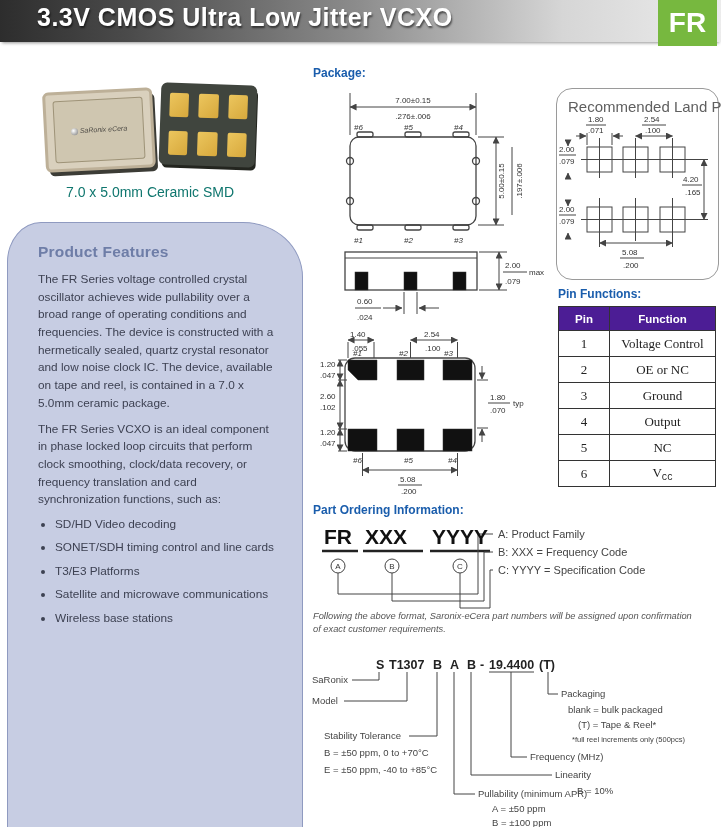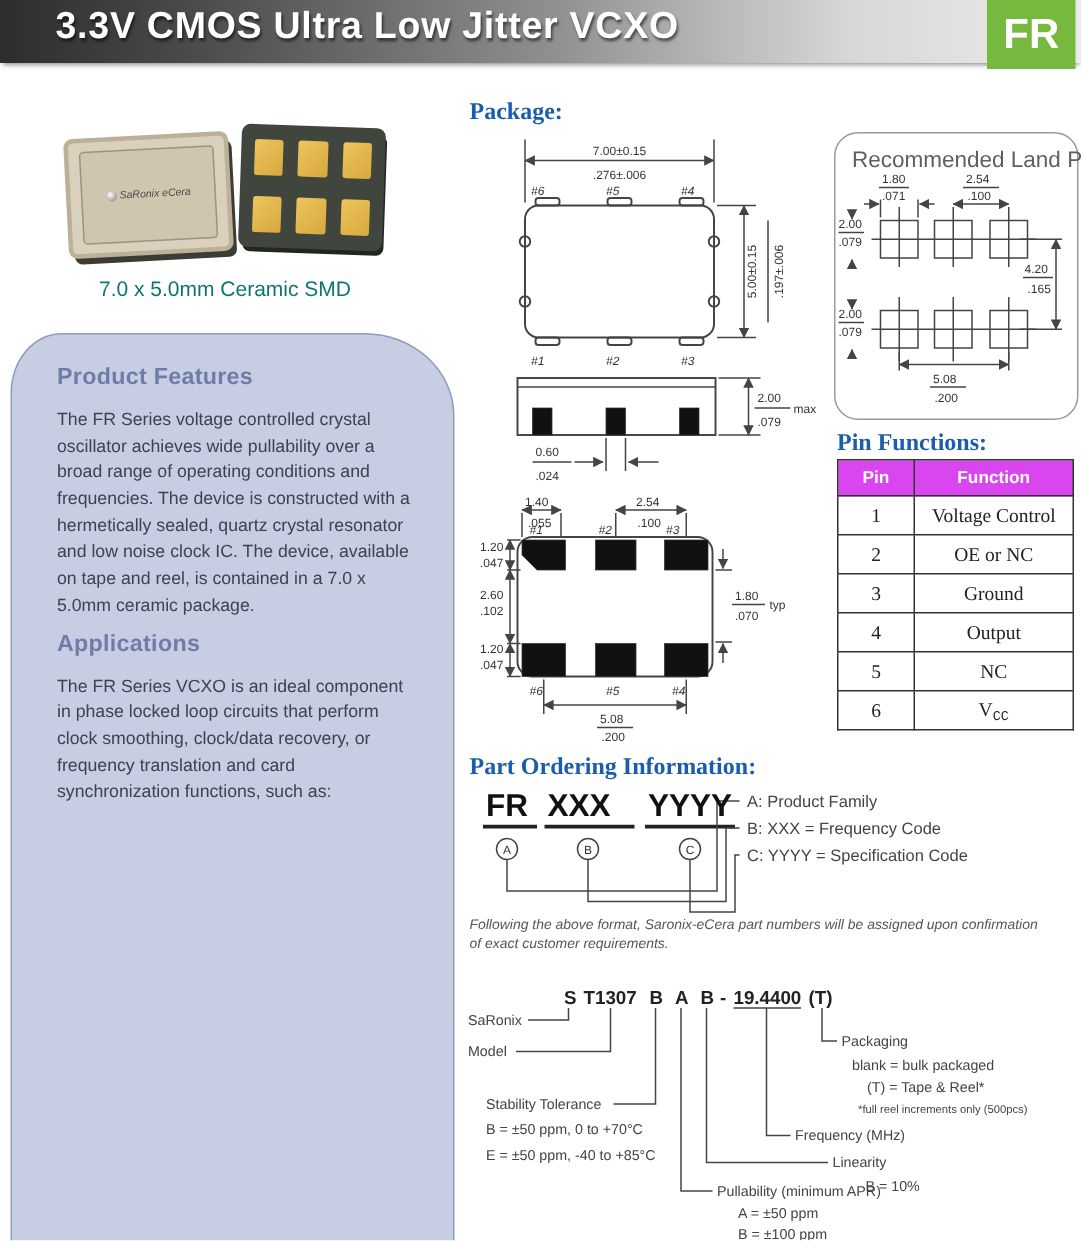--- a/index.html
+++ b/index.html
@@ -31,37 +31,37 @@
        font-size:14px;color:#0f766e;}
   .panel{position:absolute;left:7px;top:222px;width:296px;height:620px;background:#c7cde3;
        border:1.5px solid #8f9ac0;border-radius:34px 60px 6px 6px / 40px 55px 6px 6px;
        box-sizing:border-box;padding:20px 22px 10px 30px;color:#3d4152;}
   .panel h2{margin:0 0 10px 0;font-size:15.5px;color:#6e7da7;font-weight:bold;letter-spacing:.2px;}
   .panel ul{margin:0 0 6px 0;padding-left:17px;}
   .panel li{font-size:11.8px;margin-bottom:9.5px;}
   .panel p{margin:0 0 8px 0;font-size:11.8px;line-height:1.5;}
   .sp{margin-top:22px;}
   
-  .blue-h{position:absolute;font-family:Liberation Serif, serif;font-weight:bold;
-       color:#1a5dac;font-size:16px;white-space:nowrap;}
+  .blue-h{position:absolute;font-family:Liberation Sans, sans-serif;font-weight:bold;
+       color:#1a5dac;font-size:12px;white-space:nowrap;}
   
   svg text{font-family:"Liberation Sans",sans-serif;}
   .dim{font-size:8px;fill:#333;}
   .pinlab{font-size:8px;font-style:italic;fill:#333;}
   .dln{stroke:#444;stroke-width:1;fill:none;}
   .bln{stroke:#444;stroke-width:1.3;fill:none;}
   .blk{fill:#111;stroke:#333;stroke-width:.5;}
   
   .land-box{position:absolute;left:556px;top:88px;width:163px;height:192px;border:1.2px solid #9a9a9a;
        border-radius:16px;box-sizing:border-box;}
   .land-title{position:absolute;left:11px;top:9px;font-size:15px;color:#5f5f5f;white-space:nowrap;}
   
   .pin-table{position:absolute;left:558px;top:306px;width:158px;border-collapse:collapse;
        font-family:"Liberation Serif",serif;}
-  .pin-table th{background:#d946ef;color:#fff;font-family:"Liberation Sans",sans-serif;
+  .pin-table th{background:#4c1d95;color:#fff;font-family:"Liberation Sans",sans-serif;
        font-size:11.5px;font-weight:bold;height:21px;border:1px solid #333;}
   .pin-table td{border:1px solid #333;text-align:center;font-size:13px;height:23px;color:#222;}
   .pin-table td:first-child{width:48px;}
   .sub{font-size:9px;vertical-align:-3px;font-family:Liberation Mono, monospace;}
   
   .note{position:absolute;left:313px;top:610px;width:382px;font-size:9.3px;color:#555;line-height:1.35;font-style:italic;}
   .svg-abs{position:absolute;}
 </style>
 </head>
 <body>
@@ -92,22 +92,29 @@
       <div class="pad"></div>
     <div class="pad"></div>
       <div class="pad"></div>
       <div class="pad"></div>
   </div>
   <div class="caption">7.0 x 5.0mm Ceramic SMD</div>
 
   <div class="panel">
     <h2>Product Features</h2>
     <p>The FR Series voltage controlled crystal oscillator achieves wide pullability over a broad range of operating conditions and frequencies.  The device is constructed with a hermetically sealed, quartz crystal resonator and low noise clock IC.  The device, available on tape and reel, is contained in a 7.0 x 5.0mm ceramic package.</p>
-    <h2 class="sp">Applications</h2>
     <p>The FR Series VCXO is an ideal component in phase locked loop circuits that perform clock smoothing, clock/data recovery, or frequency translation and card synchronization functions, such as:</p>
+    <ul>
+      <li>SD/HD Video decoding</li>
+      <li>SONET/SDH timing control and line cards</li>
+      <li>T3/E3 Platforms</li>
+      <li>Satellite and microwave communications</li>
+      <li>Wireless base stations</li>
+
+    </ul>
   </div>
 
   <div class="blue-h" style="left:313px;top:66px;">Package:</div>
 
   <svg class="svg-abs" style="left:338px;top:85px;" width="210" height="164" viewBox="0 0 210 164">
     <g>
       <path class="dln" d="M12,8 V50"></path>
         <path class="dln" d="M138,8 V50"></path>
       <path class="dln" d="M12,22 H138" marker-start="url(#arr)" marker-end="url(#arr)"></path>
       <rect class="bln" x="19" y="47" width="16" height="5" rx="2" fill="#fff"></rect>

